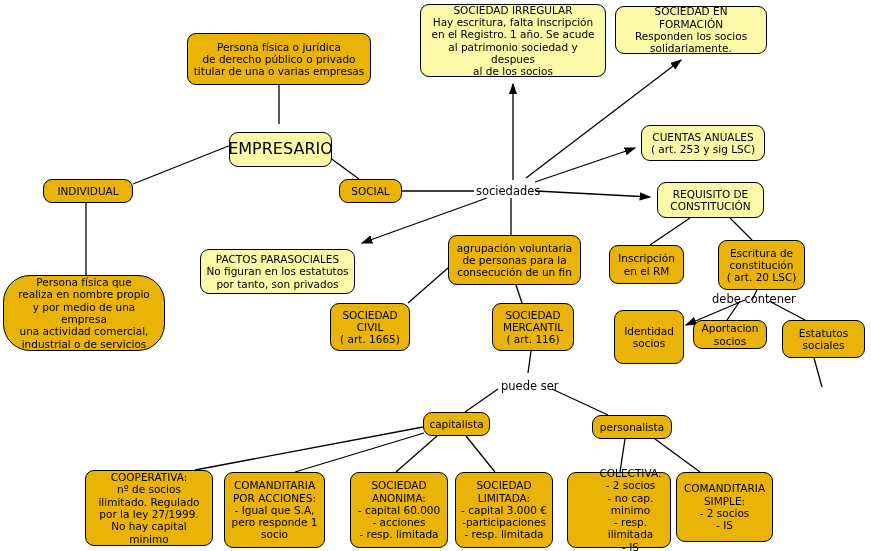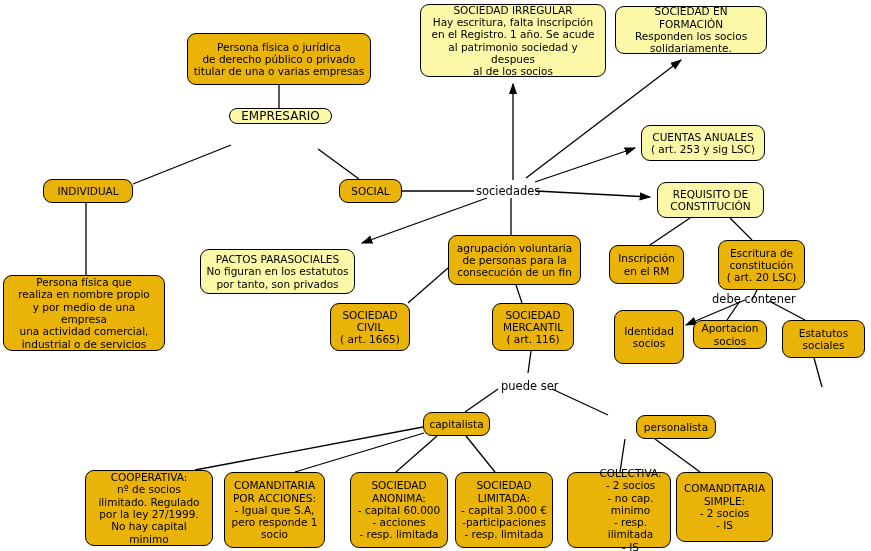--- a/index.html
+++ b/index.html
@@ -126,21 +126,21 @@
 al de los socios</div>
 
   <div class="node yellow" style="left:615px; top:6px; width:152px; height:48px; font-size:10.5px;">SOCIEDAD EN FORMACIÓN
 Responden los socios
 solidariamente.</div>
 
   <div class="node blue" style="left:187px; top:33px; width:184px; height:52px; font-size:10.5px;">Persona física o jurídica
 de derecho público o privado
 titular de una o varias empresas</div>
 
-  <div class="node yellow" style="left:229px; top:108px; width:103px; height:16px; font-size:12px;">EMPRESARIO</div>
+  <div class="node yellow" style="left:229px; top:132px; width:103px; height:35px; font-size:16px;">EMPRESARIO</div>
 
   <div class="node yellow" style="left:641px; top:125px; width:124px; height:36px; font-size:10.5px;">CUENTAS ANUALES
 ( art. 253 y sig LSC)</div>
 
   <div class="node blue" style="left:43px; top:179px; width:90px; height:24px; font-size:10.5px;">INDIVIDUAL</div>
 
   <div class="node blue" style="left:339px; top:179px; width:63px; height:24px; font-size:10.5px;">SOCIAL</div>
 
   <div class="node yellow" style="left:657px; top:182px; width:107px; height:36px; font-size:10.5px;">REQUISITO DE
 CONSTITUCIÓN</div>
@@ -153,21 +153,21 @@
 No figuran en los estatutos
 por tanto, son privados</div>
 
   <div class="node blue" style="left:609px; top:245px; width:75px; height:39px; font-size:10.5px;">Inscripción
 en el RM</div>
 
   <div class="node blue" style="left:718px; top:240px; width:87px; height:50px; font-size:10.5px;">Escritura de
 constitución
 ( art. 20 LSC)</div>
 
-  <div class="node blue" style="left:3px; top:275px; width:162px; height:76px; font-size:10.5px;">Persona física que
+  <div class="node blue" style="left:3px; top:275px; width:162px; height:76px; font-size:10.5px;border-radius:27px;">Persona física que
 realiza en nombre propio
 y por medio de una empresa
 una actividad comercial,
 industrial o de servicios</div>
 
   <div class="node blue" style="left:330px; top:303px; width:80px; height:48px; font-size:10.5px;">SOCIEDAD
 CIVIL
 ( art. 1665)</div>
 
   <div class="node blue" style="left:492px; top:303px; width:82px; height:48px; font-size:10.5px;">SOCIEDAD
@@ -179,21 +179,21 @@
 
   <div class="node blue" style="left:693px; top:320px; width:74px; height:29px; font-size:10.5px;">Aportacion
 socios</div>
 
   <div class="node blue" style="left:782px; top:320px; width:83px; height:38px; font-size:10.5px;">Estatutos
 sociales</div>
 
 
   <div class="node blue" style="left:423px; top:412px; width:67px; height:24px; font-size:10.5px;">capitalista</div>
 
-  <div class="node blue" style="left:592px; top:415px; width:80px; height:24px; font-size:10.5px;margin-left:44px;">personalista</div>
+  <div class="node blue" style="left:592px; top:415px; width:80px; height:24px; font-size:10.5px;">personalista</div>
 
   <div class="node blue" style="left:85px; top:470px; width:128px; height:76px; font-size:10.5px;">COOPERATIVA:
 nº de socios
 ilimitado. Regulado
 por la ley 27/1999.
 No hay capital minimo</div>
 
   <div class="node blue" style="left:224px; top:472px; width:101px; height:76px; font-size:10.5px;">COMANDITARIA
 POR ACCIONES:
 - Igual que S.A,

